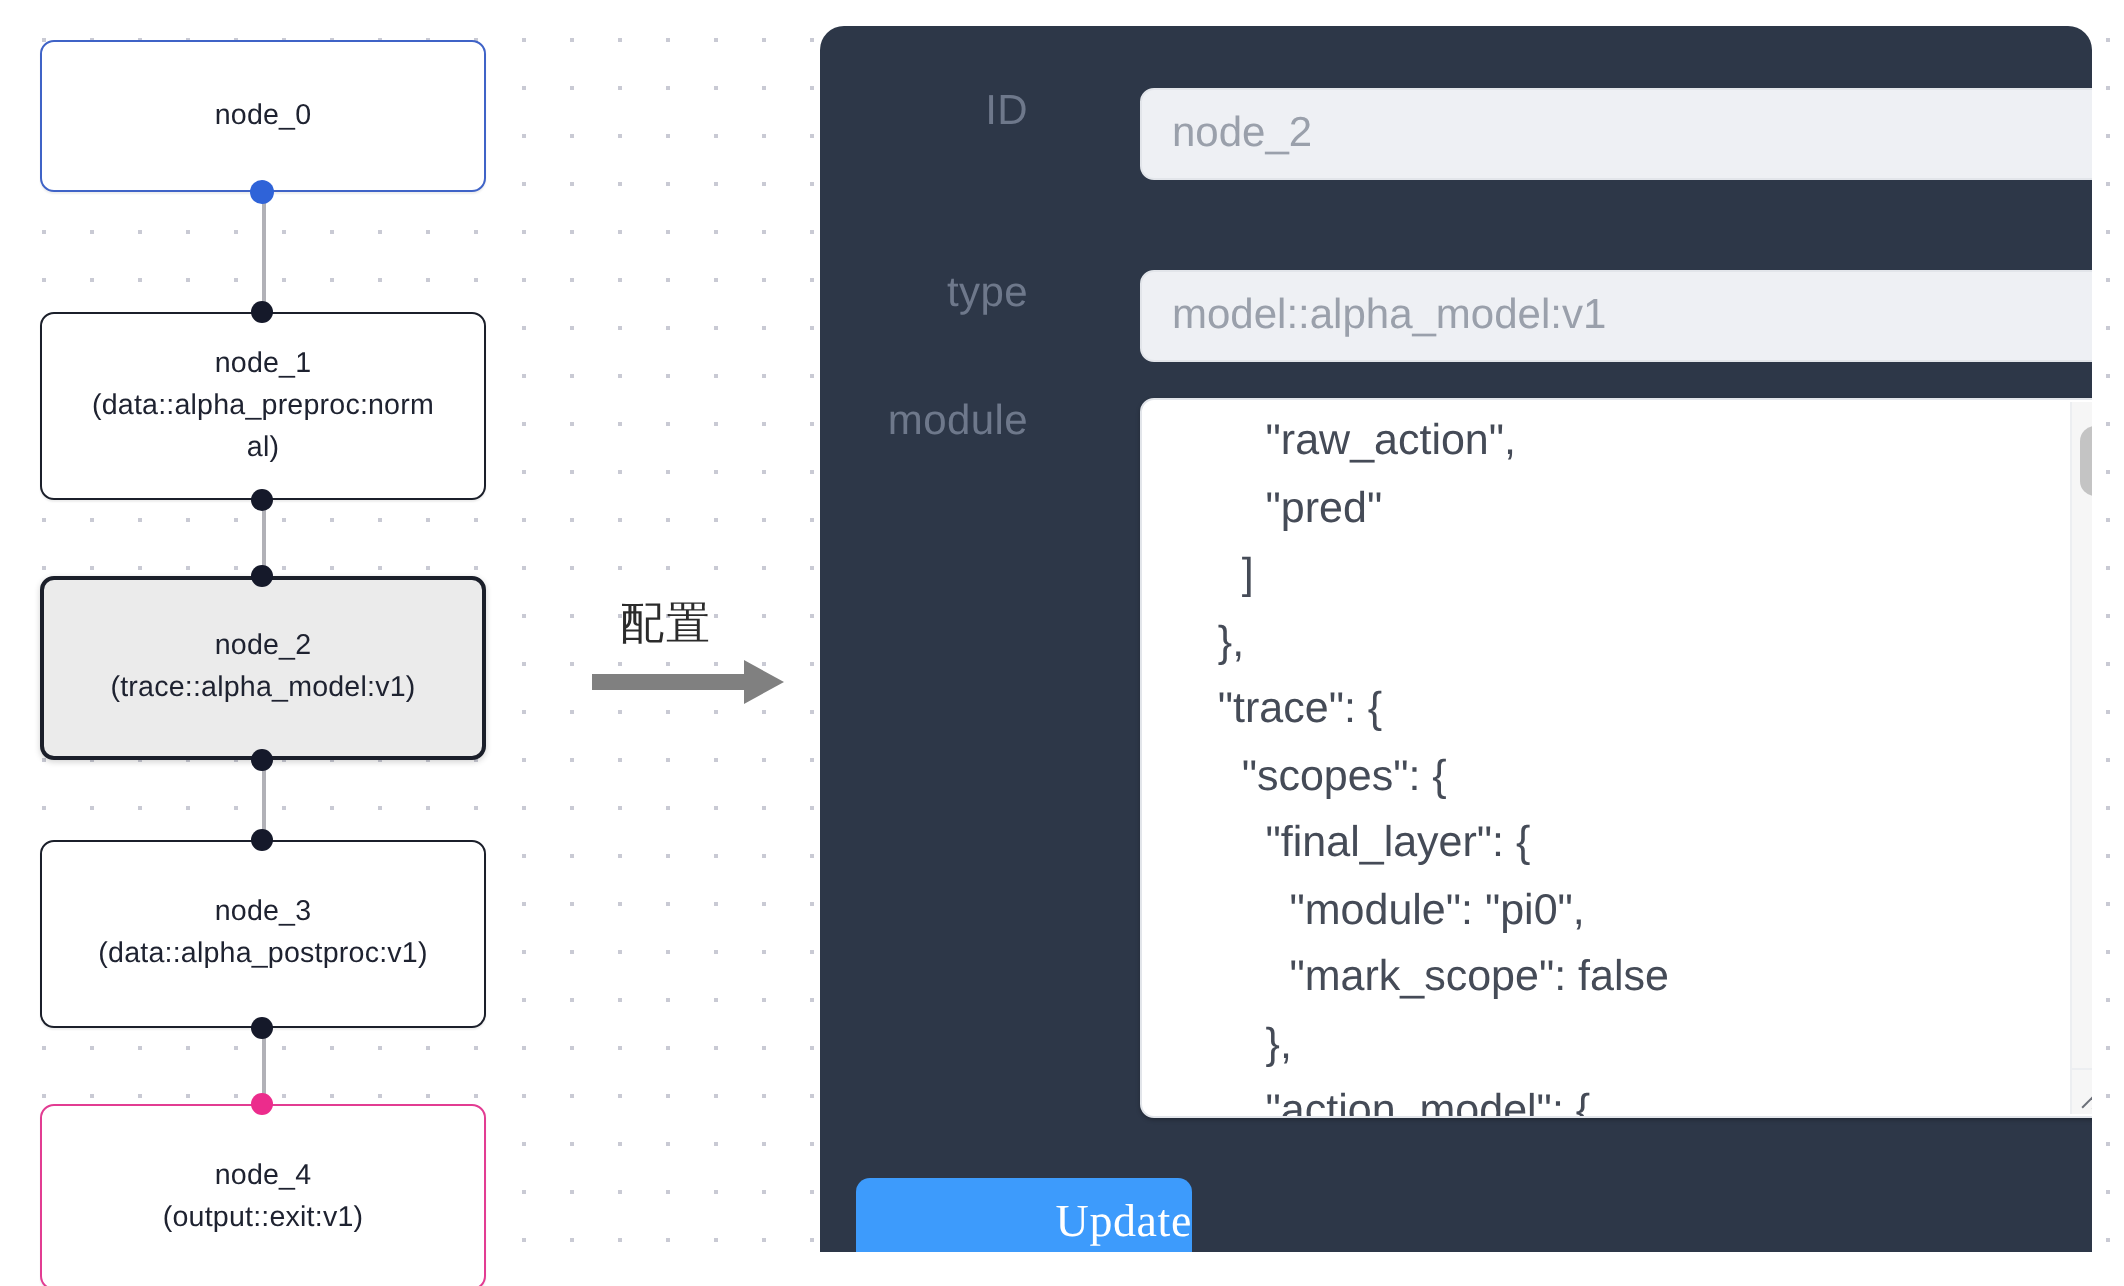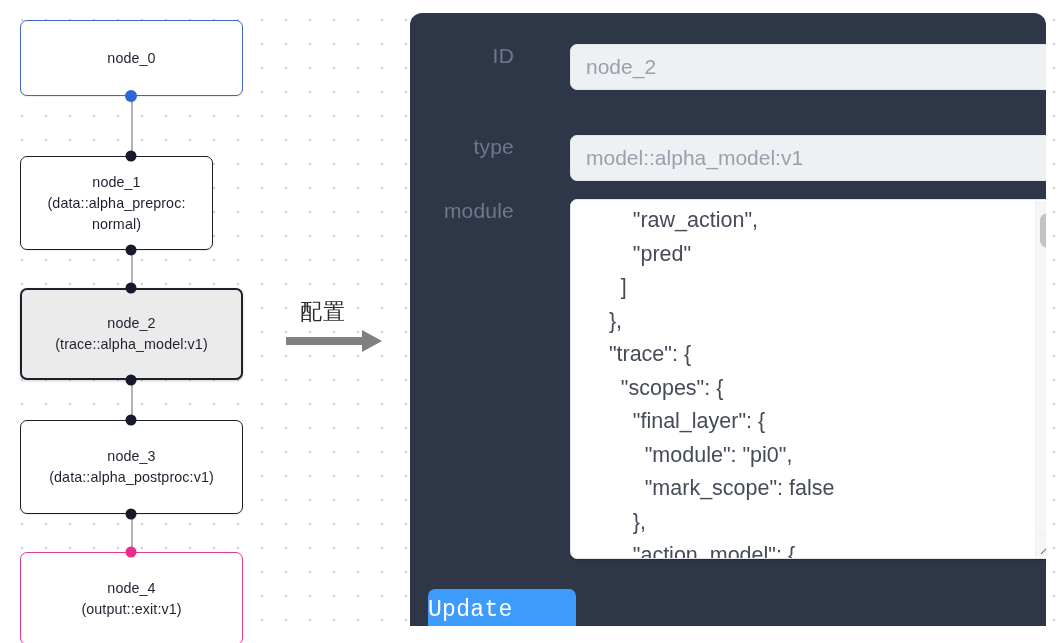--- a/index.html
+++ b/index.html
@@ -74,21 +74,21 @@
   .edge {
     position: absolute;
     width: 2px;
     background: #b1b1b7;
     z-index: 1;
   }
 
   
   #annotation {
     position: absolute;
-    left: 286px;
+    left: 296px;
     top: 297px;
     width: 110px;
     height: 70px;
     z-index: 8;
   }
   #annotation .anno-label {
     position: absolute;
     left: 14px;
     top: 0px;
     font-size: 22px;
@@ -230,29 +230,29 @@
     height: 1.4px;
     transform: rotate(-45deg);
   }
   .config-resize::before { width: 15px; left: 3px; top: 13px; }
   .config-resize::after  { width: 9px;  left: 9px; top: 16px; }
 
   #update-button {
     position: absolute;
     left: 18px;
     top: 576px;
-    width: 148px;
+    width: 168px;
     height: 43px;
     background: #3d9bfc;
     border: none;
     border-radius: 7px 7px 0 0;
     color: #ffffff;
     font-size: 23px;
-    font-family: Liberation Mono, monospace;
-    text-align: left;
+    font-family: Liberation Serif, serif;
+    text-align: right;
     line-height: 43px;
     letter-spacing: 0.3px;
     cursor: pointer;
     padding: 0;
   }
 </style>
 </head>
 <body>
 
 <div id="canvas">
@@ -262,21 +262,21 @@
   <div class="edge" style="left:131px; top:380px; height:40px;"></div>
   <div class="edge" style="left:131px; top:514px; height:38px;"></div>
 
   <div class="node is-input" style="left:20px; top:20px; width:223px; height:76px;">
     <div class="node-lines">
       <div>node_0</div>
     </div>
   </div>
   <div class="handle blue" style="left:131px; top:96px;"></div>
 
-  <div class="node" style="left:20px; top:156px; width:193px; height:94px;">
+  <div class="node" style="left:20px; top:156px; width:223px; height:94px;">
     <div class="node-lines">
       <div>node_1</div>
       <div>(data::alpha_preproc:normal)</div>
     </div>
   </div>
   <div class="handle" style="left:131px; top:156px;"></div>
   <div class="handle" style="left:131px; top:250px;"></div>
 
   <div class="node is-selected" style="left:20px; top:288px; width:223px; height:92px;">
     <div class="node-lines">

